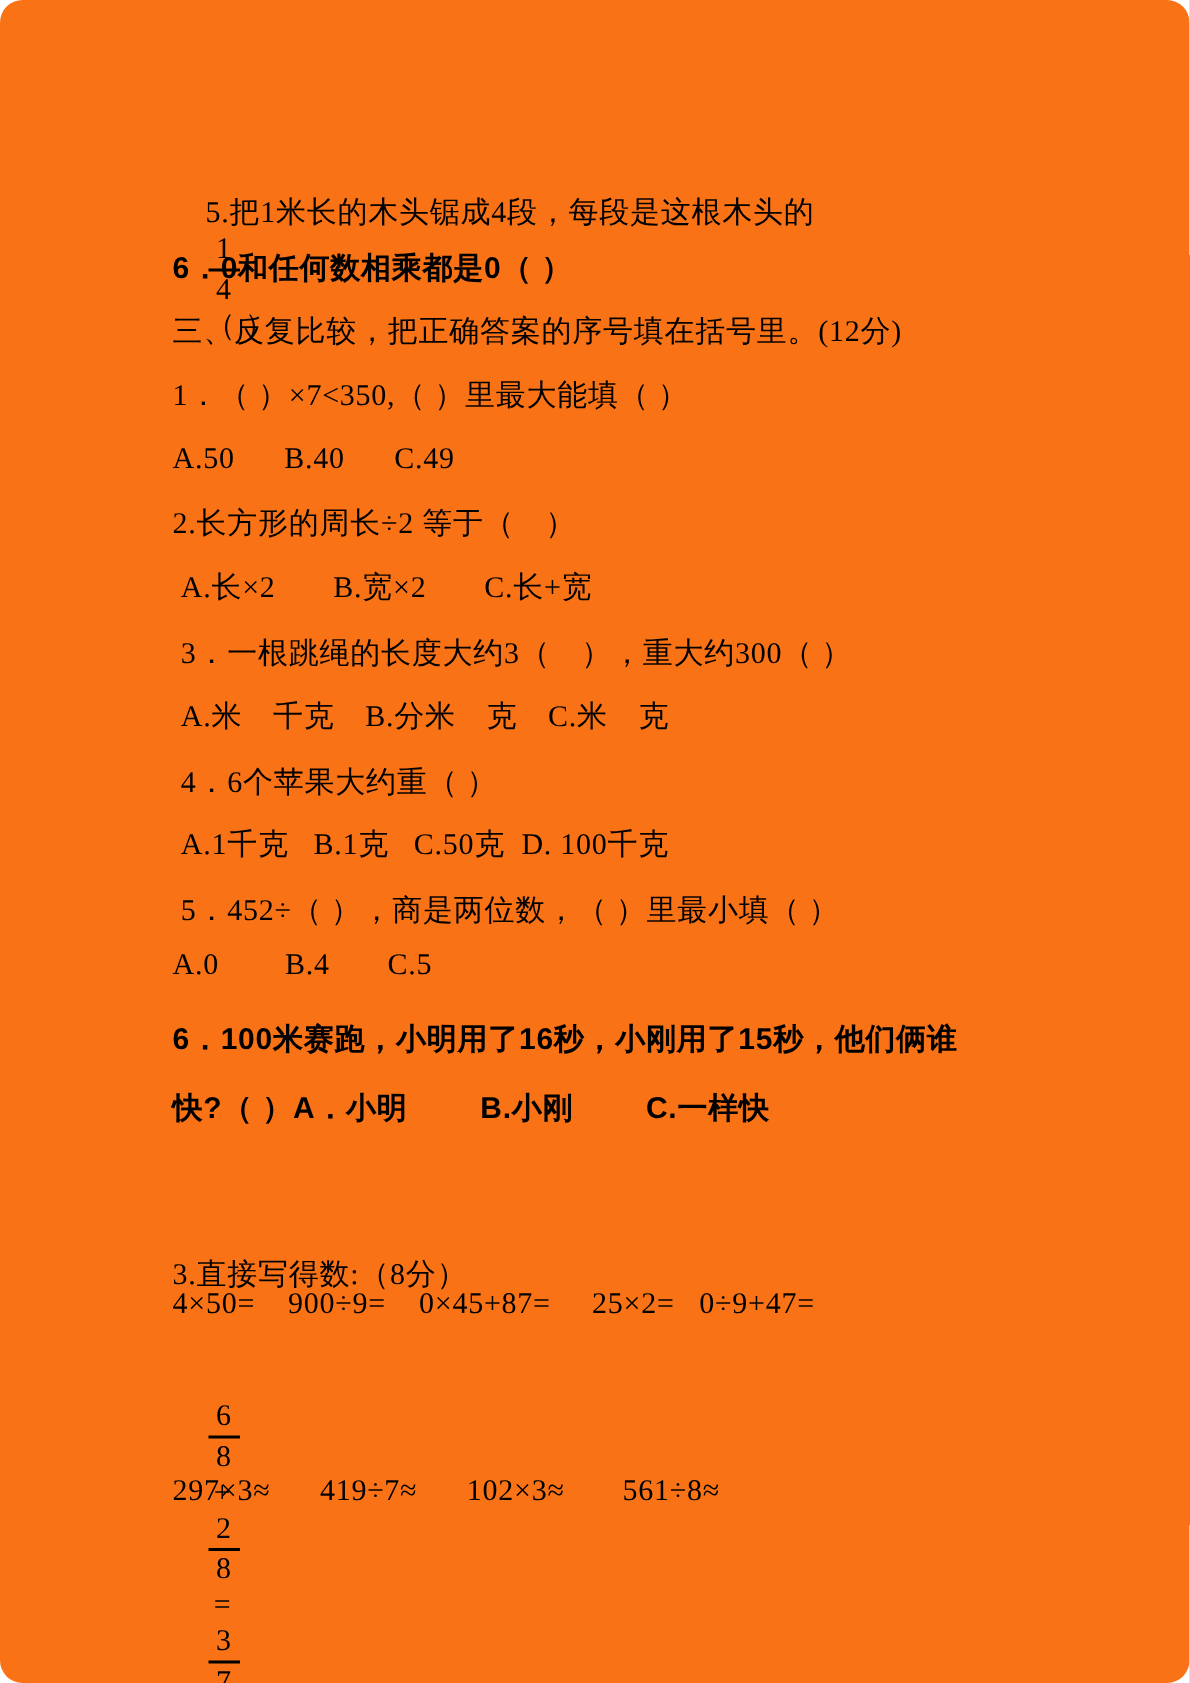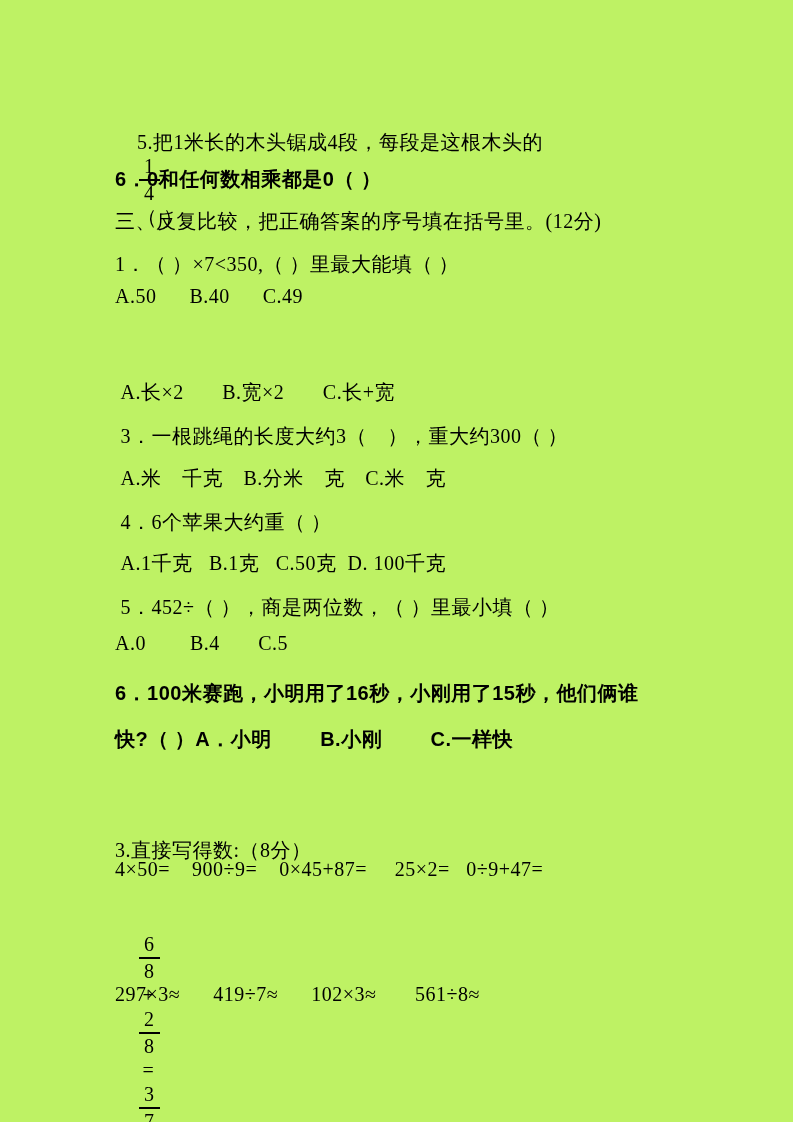--- a/index.html
+++ b/index.html
@@ -8,22 +8,23 @@
     width: 793px;
     height: 1122px;
     font-family: "Liberation Serif", "DejaVu Serif", serif;
     color: #000000;
     position: relative;
   }
   .page {
     position: relative;
     width: 793px;
     height: 1122px;
-    background: #bef264;
+    background: #f97316;
     overflow: hidden;
+    border-radius: 15px;
   }
   .line {
     position: absolute;
     left: 115px;
     font-size: 20px;
     white-space: pre-wrap;
     letter-spacing: 0.5px;
     line-height: 1.25;
   }
   .alt {
@@ -62,22 +63,23 @@
       <span class="den">4</span>
     </span>
     <span>（ ）</span>
   </div>
 
   <div class="line alt" style="top:167px">6．0和任何数相乘都是0（ ）</div>
 
   <div class="line" style="top:209px">三、反复比较，把正确答案的序号填在括号里。(12分)</div>
 
   <div class="line" style="top:252px">1．（ ）×7&lt;350,（ ）里最大能填（ ）</div>
-  <div class="line" style="top:284px">A.50      B.40      C.49</div>
+  <div class="line" style="top:294px">A.50      B.40      C.49</div>
 
+  <div class="line" style="top:337px">2.长方形的周长÷2 等于（　）</div>
   <div class="line" style="top:380px"> A.长×2       B.宽×2       C.长+宽</div>
 
   <div class="line" style="top:424px"> 3．一根跳绳的长度大约3（　），重大约300（ ）</div>
   <div class="line" style="top:466px"> A.米　千克　B.分米　克　C.米　克</div>
 
   <div class="line" style="top:510px"> 4．6个苹果大约重（ ）</div>
   <div class="line" style="top:551px"> A.1千克   B.1克   C.50克  D. 100千克</div>
 
   <div class="line" style="top:595px"> 5．452÷（ ），商是两位数，（ ）里最小填（ ）</div>
   <div class="line" style="top:631px">A.0        B.4       C.5</div>

